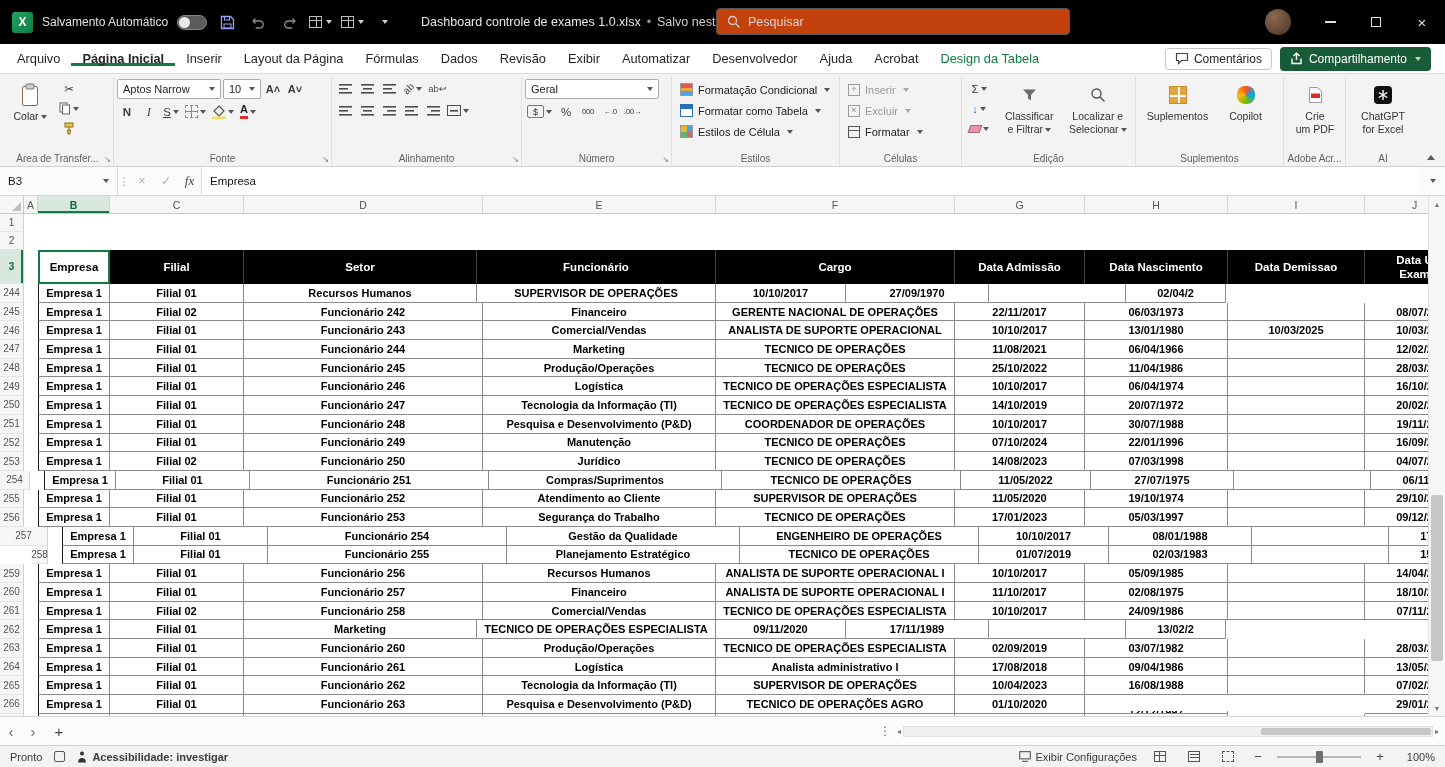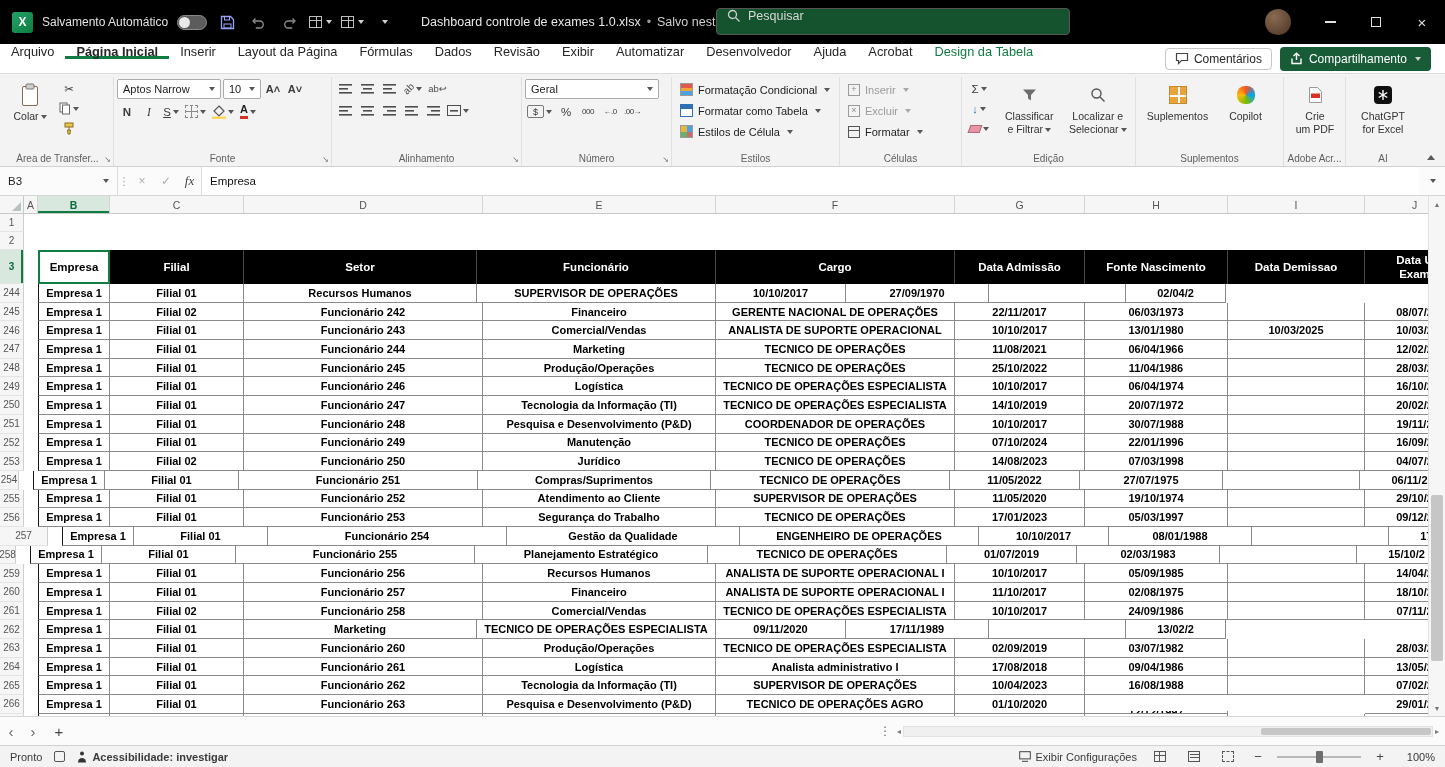--- a/index.html
+++ b/index.html
@@ -13,30 +13,30 @@
 .xl-x{color:#fff;font-weight:bold;font-size:12px}
 .tb-autosave-label{font-size:12px;color:#e3e3e3;white-space:nowrap}
 .toggle{width:30px;height:15px;border-radius:8px;background:#5c5c5c;border:1px solid #8a8a8a;position:relative;display:inline-block}
 .knob{position:absolute;left:1px;top:1px;width:11px;height:11px;border-radius:50%;background:#e9e9e9}
 .tb-ic{min-width:22px;height:26px;display:inline-flex;align-items:center;justify-content:center;gap:2px}
 .qat-grid{width:13px;height:12px;border:1px solid #bdbdbd;background:linear-gradient(#bdbdbd,#bdbdbd) 0 3px/13px 1px no-repeat,linear-gradient(#bdbdbd,#bdbdbd) 6px 0/1px 12px no-repeat}
 .cvw{display:inline-block;width:0;height:0;border-left:3px solid transparent;border-right:3px solid transparent;border-top:4px solid #cfcfcf;vertical-align:middle;margin-left:2px}
 .tb-doc{display:flex;align-items:center;gap:6px;margin-left:26px;white-space:nowrap;font-size:12.5px}
 .tb-dot{color:#9a9a9a}
 .tb-status{color:#cfcfcf}
-.searchbox{position:absolute;left:716px;top:8px;width:354px;height:27px;background:#14532d;border:1px solid #565656;border-radius:4px;display:flex;align-items:flex-start;gap:8px;padding:0 10px;color:#d8d8d8;font-size:12.5px}
+.searchbox{position:absolute;left:716px;top:8px;width:354px;height:27px;background:#c2410c;border:1px solid #565656;border-radius:4px;display:flex;align-items:center;gap:8px;padding:0 10px;color:#d8d8d8;font-size:12.5px}
 .tb-right{margin-left:auto;display:flex;align-items:center;height:100%}
 .avatar{width:26px;height:26px;border-radius:50%;background:radial-gradient(circle at 35% 30%,#8a6a50,#4a3424);margin-right:16px}
 .winbtn{width:46px;height:44px;display:flex;align-items:center;justify-content:center;color:#e0e0e0;font-size:15px}
 .w-min{width:11px;height:1.4px;background:#e0e0e0}
 .w-max{width:10px;height:10px;border:1.2px solid #e0e0e0}
 
 
 .tabrow{height:30px;background:#fff;border-bottom:1px solid #dcdcdc;display:flex;align-items:stretch;flex:none}
-.rtabs{display:flex;align-items:flex-start;}
+.rtabs{display:flex;align-items:center;padding-left:6px}
 .rtab{padding:0 11px;display:flex;align-items:center;font-size:12.8px;color:#262626;white-space:nowrap}
 .rtab.active{font-weight:bold;box-shadow:inset 0 -3px 0 #107c41}
 .rtab.ctx{color:#107c41}
 .tr-right{margin-left:auto;display:flex;align-items:center;gap:8px;padding-right:14px}
 .cmtbtn{display:flex;align-items:center;gap:5px;height:22px;padding:0 9px;background:#fff;border:1px solid #c6c6c6;border-radius:4px;font-size:12px;color:#262626;font-family:inherit}
 .sharebtn{display:flex;align-items:center;gap:6px;height:24px;padding:0 10px;background:#185c37;border:none;border-radius:4px;font-size:12px;color:#fff;font-family:inherit}
 
 
 .ribbon{height:93px;background:#f3f3f3;border-bottom:1px solid #d1d1d1;display:flex;padding:3px 2px 0 2px;position:relative;flex:none;overflow:hidden}
 .rgroup{position:relative;border-right:1px solid #e0e0e0;padding:2px 3px 16px 3px;flex:none}
@@ -560,21 +560,21 @@
         </div>
         <div class="grow hdr">
           <div class="rowhdr sel" style="width: 24px;">3</div>
           <div class="acell" style="width: 14px;"></div>
           <div class="hcell hsel" style="width: 72px;">Empresa</div>
           <div class="hcell" style="width: 134px;">Filial</div>
           <div class="hcell" style="width: 233px;">Setor</div>
           <div class="hcell" style="width: 239px;">Funcionário</div>
           <div class="hcell" style="width: 239px;">Cargo</div>
           <div class="hcell" style="width: 130px;">Data Admissão</div>
-          <div class="hcell" style="width: 143px;">Fonte Nascimento</div>
+          <div class="hcell" style="width: 143px;">Data Nascimento</div>
           <div class="hcell" style="width: 137px;">Data Demissao</div>
           <div class="hcell" style="width: 100px;">Data Ú
 Exam</div>
         </div>
         <div class="grow dr">
           <div class="rowhdr" style="width: 24px;">244</div>
           <div class="acell" style="width: 14px;"></div>
           <div class="tcell" style="width: 72px;">Empresa 1</div>
           <div class="tcell" style="width: 134px;">Filial 01</div>
           <div class="tcell" style="width: 233px;">Recursos Humanos</div>
@@ -695,21 +695,21 @@
           <div class="tcell" style="width: 134px;">Filial 02</div>
           <div class="tcell" style="width: 239px;">Funcionário 250</div>
           <div class="tcell" style="width: 233px;">Jurídico</div>
           <div class="tcell" style="width: 239px;">TECNICO DE OPERAÇÕES</div>
           <div class="tcell" style="width: 130px;">14/08/2023</div>
           <div class="tcell" style="width: 143px;">07/03/1998</div>
           <div class="tcell" style="width: 137px;"></div>
           <div class="tcell" style="width: 100px;">04/07/2</div>
         </div>
         <div class="grow dr">
-          <div class="rowhdr" style="width: 19px;">254</div>
+          <div class="rowhdr" style="width: 30px;">254</div>
           <div class="acell" style="width: 14px;"></div>
           <div class="tcell" style="width: 72px;">Empresa 1</div>
           <div class="tcell" style="width: 134px;">Filial 01</div>
           <div class="tcell" style="width: 239px;">Funcionário 251</div>
           <div class="tcell" style="width: 233px;">Compras/Suprimentos</div>
           <div class="tcell" style="width: 239px;">TECNICO DE OPERAÇÕES</div>
           <div class="tcell" style="width: 130px;">11/05/2022</div>
           <div class="tcell" style="width: 143px;">27/07/1975</div>
           <div class="tcell" style="width: 137px;"></div>
           <div class="tcell" style="width: 100px;">06/11/2</div>
@@ -747,21 +747,21 @@
           <div class="tcell" style="width: 134px;">Filial 01</div>
           <div class="tcell" style="width: 239px;">Funcionário 254</div>
           <div class="tcell" style="width: 233px;">Gestão da Qualidade</div>
           <div class="tcell" style="width: 239px;">ENGENHEIRO DE OPERAÇÕES</div>
           <div class="tcell" style="width: 130px;">10/10/2017</div>
           <div class="tcell" style="width: 143px;">08/01/1988</div>
           <div class="tcell" style="width: 137px;"></div>
           <div class="tcell" style="width: 100px;">17/03/2</div>
         </div>
         <div class="grow dr">
-          <div class="rowhdr" style="width: 16px;">258</div>
+          <div class="rowhdr" style="width: 16px; margin-left: 32px;">258</div>
           <div class="acell" style="width: 14px;"></div>
           <div class="tcell" style="width: 72px;">Empresa 1</div>
           <div class="tcell" style="width: 134px;">Filial 01</div>
           <div class="tcell" style="width: 239px;">Funcionário 255</div>
           <div class="tcell" style="width: 233px;">Planejamento Estratégico</div>
           <div class="tcell" style="width: 239px;">TECNICO DE OPERAÇÕES</div>
           <div class="tcell" style="width: 130px;">01/07/2019</div>
           <div class="tcell" style="width: 143px;">02/03/1983</div>
           <div class="tcell" style="width: 137px;"></div>
           <div class="tcell" style="width: 100px;">15/10/2</div>

